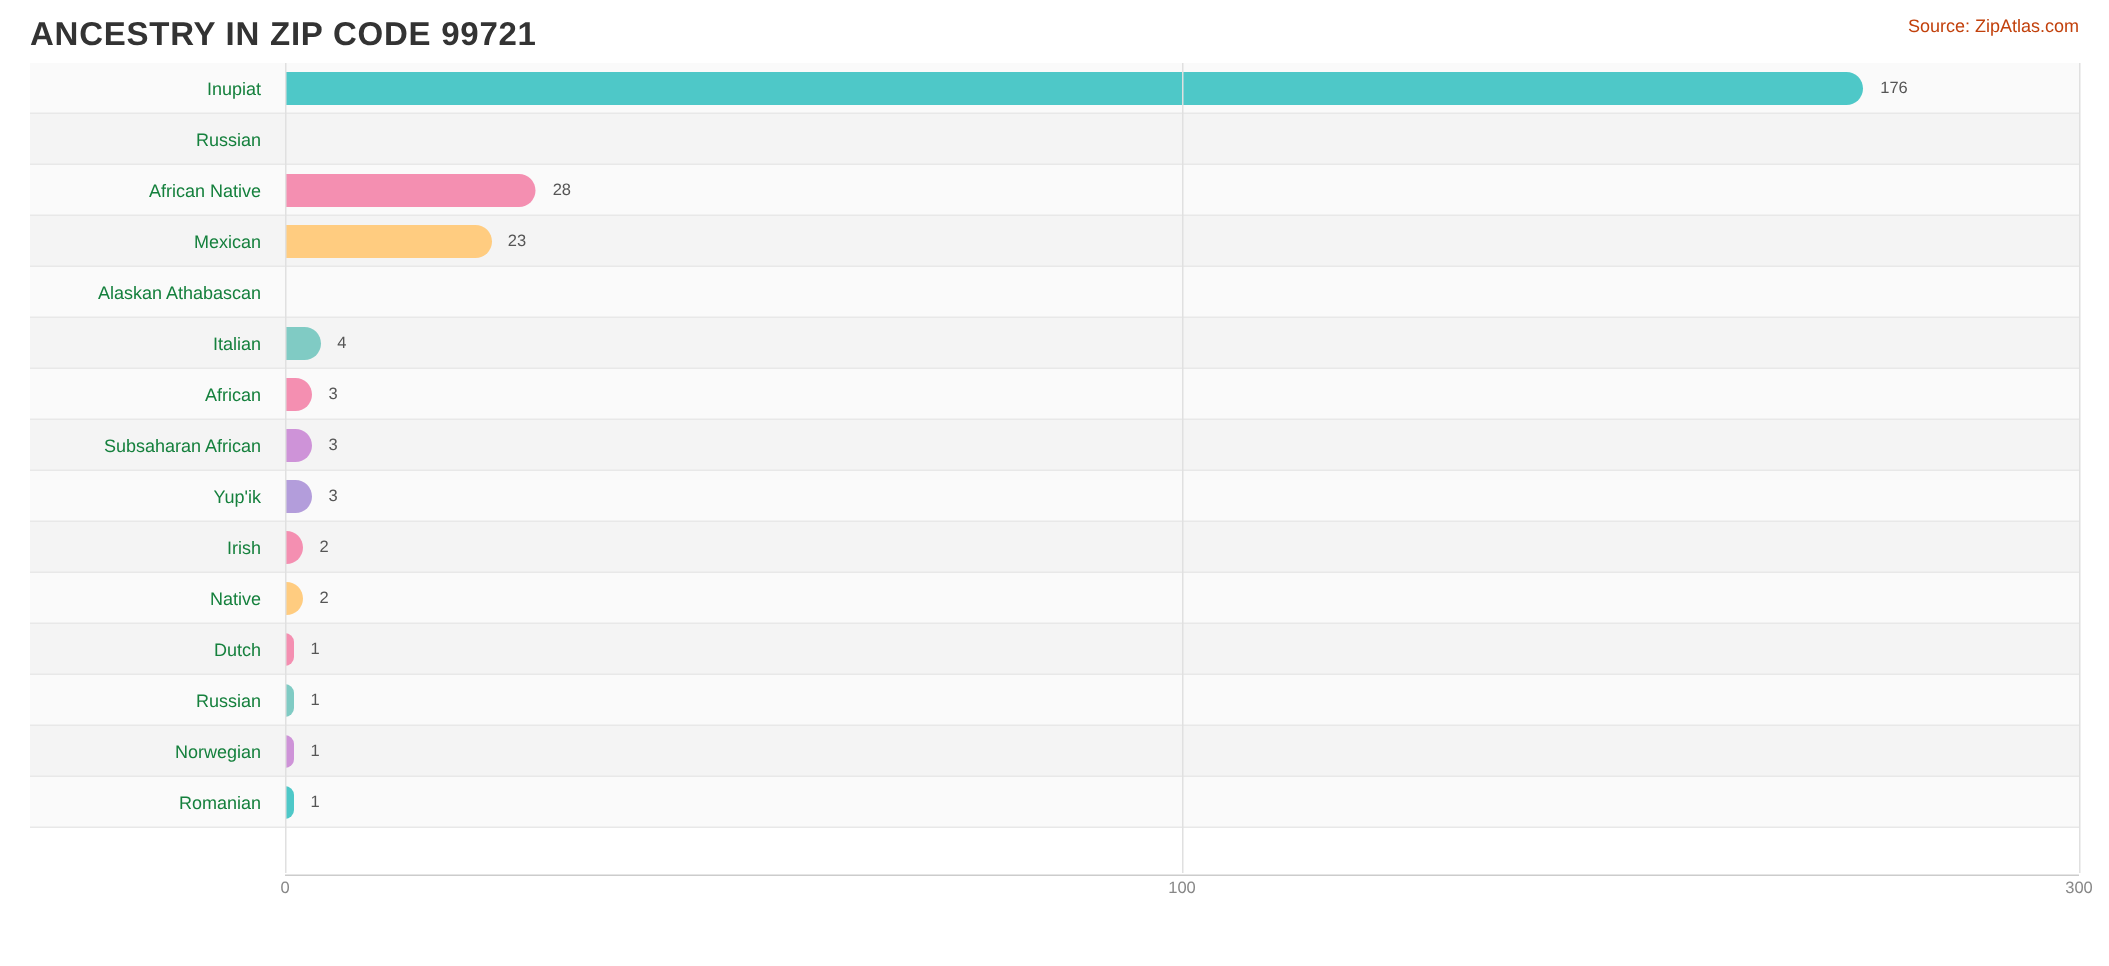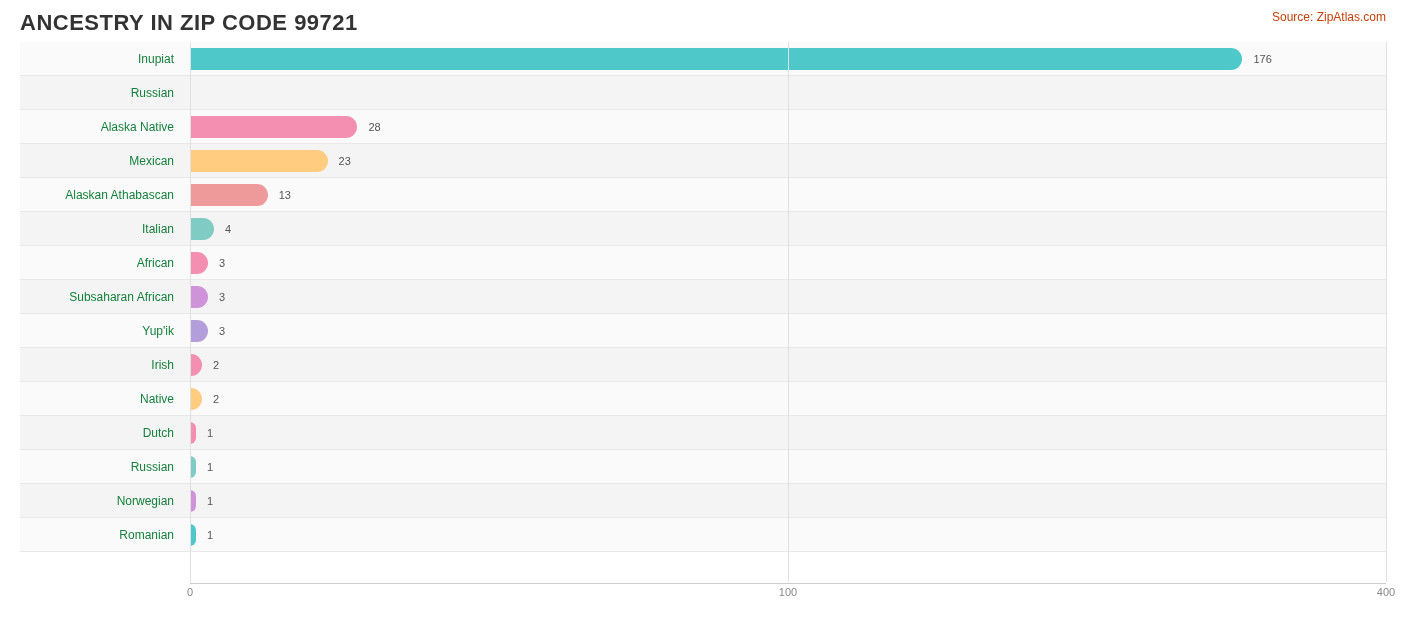--- a/index.html
+++ b/index.html
@@ -132,39 +132,35 @@
           <div class="bar-label">Inupiat</div>
           <div class="bar-track">
             <div class="bar-fill" style="width: 1052.48px; background: rgb(78, 200, 200);"></div>
             <span class="bar-value" style="left: 1058.48px;">176</span>
           </div>
         </div>
         <div class="bar-row">
           <div class="bar-label">Russian</div>
         </div>
         <div class="bar-row">
-          <div class="bar-label">Alaska Native</div>
+          <div class="bar-label">African Native</div>
           <div class="bar-track">
             <div class="bar-fill" style="width: 167.44px; background: rgb(244, 143, 177);"></div>
             <span class="bar-value" style="left: 173.44px;">28</span>
           </div>
         </div>
         <div class="bar-row">
           <div class="bar-label">Mexican</div>
           <div class="bar-track">
             <div class="bar-fill" style="width: 137.54px; background: rgb(255, 204, 128);"></div>
             <span class="bar-value" style="left: 143.54px;">23</span>
           </div>
         </div>
         <div class="bar-row">
           <div class="bar-label">Alaskan Athabascan</div>
-          <div class="bar-track">
-            <div class="bar-fill" style="width: 77.74px; background: rgb(239, 154, 154);"></div>
-            <span class="bar-value" style="left: 83.74px;">13</span>
-          </div>
         </div>
         <div class="bar-row">
           <div class="bar-label">Italian</div>
           <div class="bar-track">
             <div class="bar-fill" style="width: 23.92px; background: rgb(128, 203, 196);"></div>
             <span class="bar-value" style="left: 29.92px;">4</span>
           </div>
         </div>
         <div class="bar-row">
           <div class="bar-label">African</div>
@@ -226,19 +222,19 @@
           <div class="bar-label">Romanian</div>
           <div class="bar-track">
             <div class="bar-fill" style="width: 5.98px; background: rgb(78, 200, 200);"></div>
             <span class="bar-value" style="left: 11.98px;">1</span>
           </div>
         </div>
       </div>
     <div class="x-axis" id="x-axis">
     <div class="x-tick" style="left: 0px;">0</div>
         <div class="x-tick" style="left: 598px;">100</div>
-        <div class="x-tick" style="left: 1196px;">400</div>
+        <div class="x-tick" style="left: 1196px;">300</div>
       </div>
   <div class="grid-line" style="left: 170px;"></div>
       <div class="grid-line" style="left: 768px;"></div>
       <div class="grid-line" style="left: 1366px;"></div>
     </div>
 </div>
 
 </body></html>

